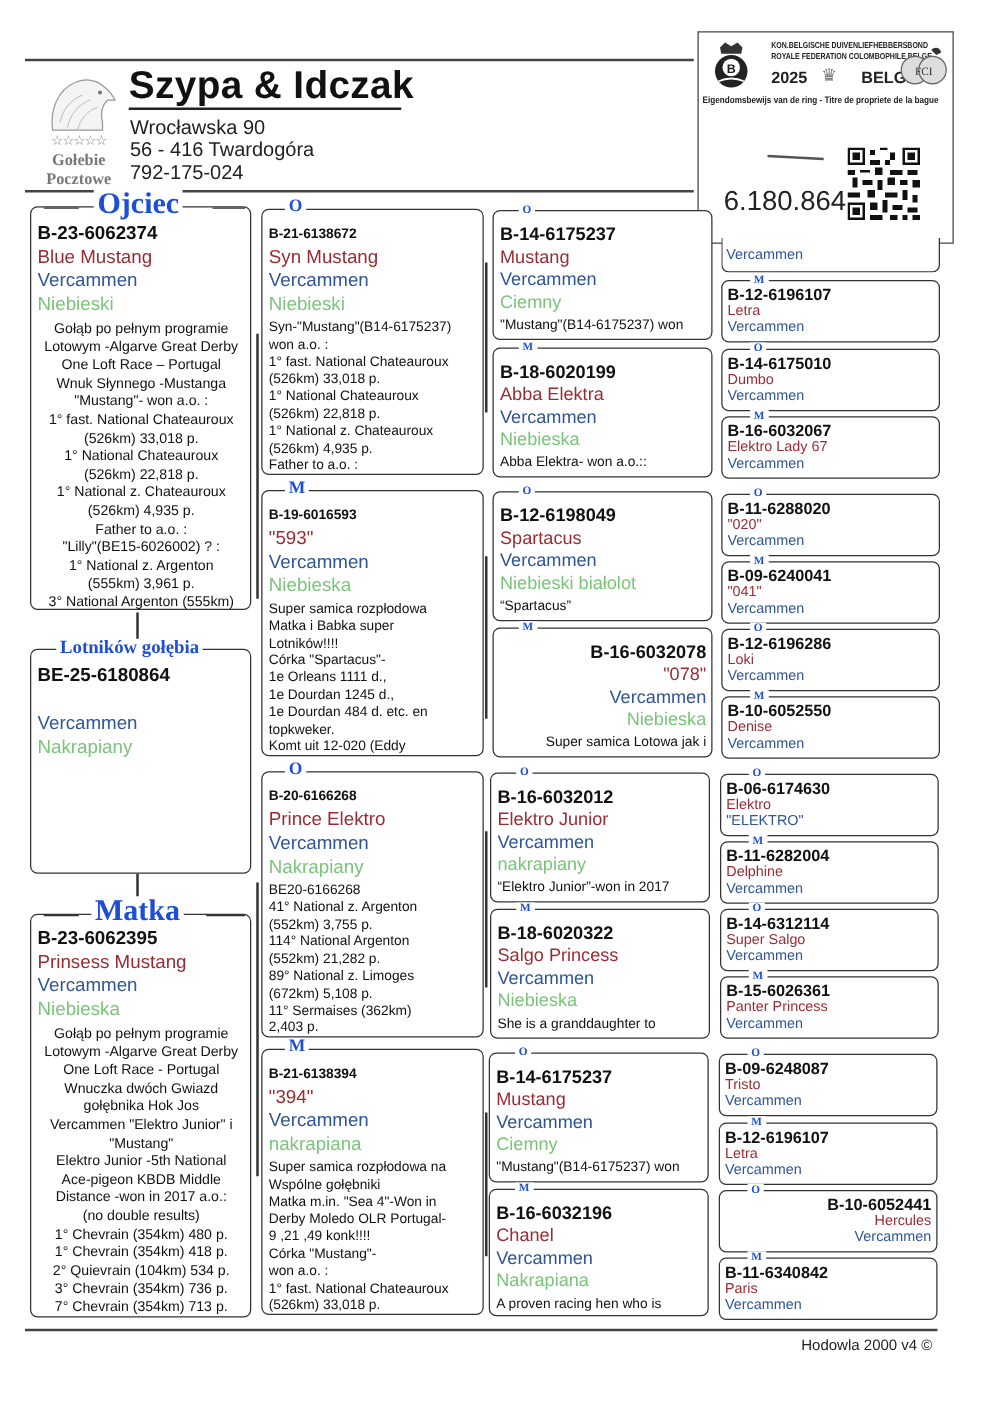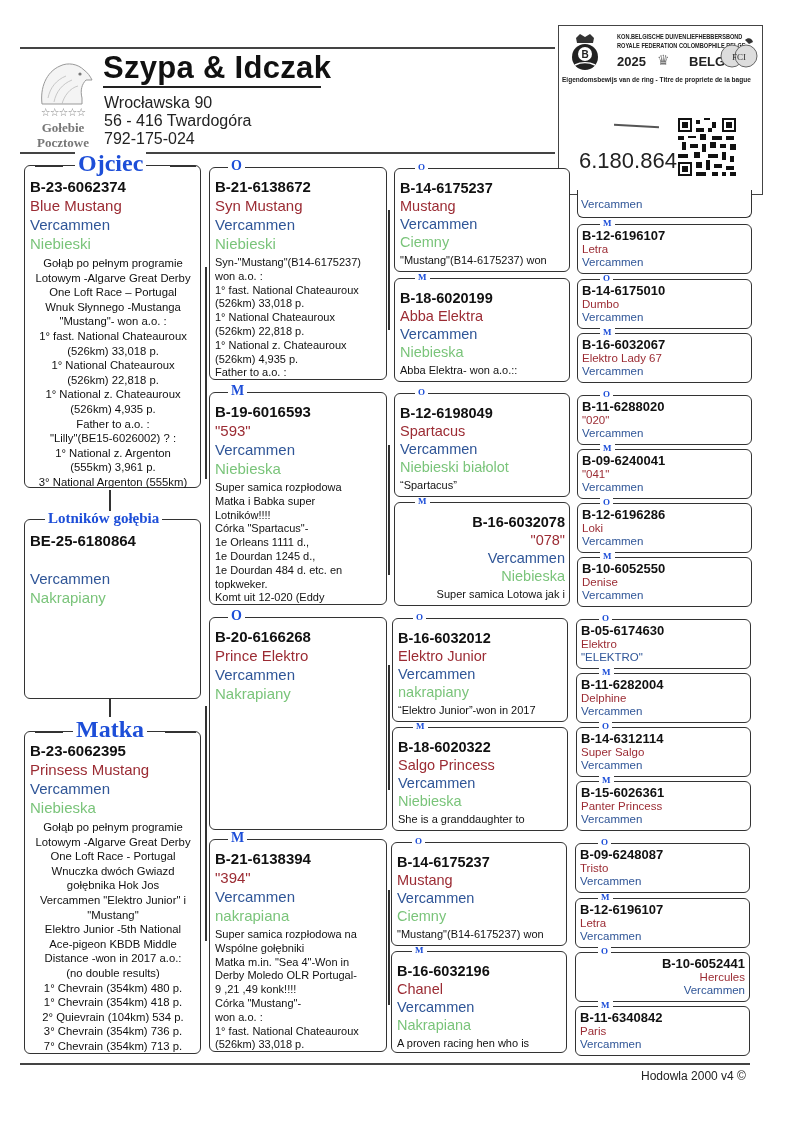--- a/index.html
+++ b/index.html
@@ -46,21 +46,21 @@
   .ring { font-weight: bold; color: #111; }
   .name { color: #9b2b33; }
   .breeder { color: #2f5597; }
   .color { color: #7ac47a; }
   .desc { color: #111; white-space: pre-line; }
 
   .c1 .ring { font-size: 15px; line-height: 18px; }
   .c1 .name, .c1 .breeder, .c1 .color { font-size: 15px; line-height: 19px; }
   .c1 .desc { font-size: 11.3px; line-height: 14.6px; margin-top: 3px; text-align: center; }
 
-  .c2 .ring { font-size: 15px; line-height: 18px; }
+  .c2 .ring { font-size: 11px; line-height: 18px; }
   .c2 .name, .c2 .breeder, .c2 .color { font-size: 15px; line-height: 19px; }
   .c2 .desc { font-size: 11px; line-height: 13.8px; margin-top: 3px; }
 
   .c3 .ring { font-size: 14.5px; line-height: 18px; }
   .c3 .name, .c3 .breeder, .c3 .color { font-size: 14.5px; line-height: 18px; }
   .c3 .desc { font-size: 11px; line-height: 14px; margin-top: 2px; white-space: nowrap; }
 
   .c4 .ring { font-size: 13px; line-height: 15px; }
   .c4 .name, .c4 .breeder { font-size: 11.5px; line-height: 13px; }
 
@@ -271,20 +271,29 @@
 Komt uit 12-020 (Eddy</div>
   </div>
 </div>
 <div class="box c2" style="left:209px; top:617px; width:178px; height:213px;">
   <span class="legend legend-sm" style="left:18px;">O</span>
   <div class="content" style="top:10px;">
     <div class="ring">B-20-6166268</div>
     <div class="name">Prince Elektro</div>
     <div class="breeder">Vercammen</div>
     <div class="color">Nakrapiany</div>
+    <div class="desc">BE20-6166268
+41° National z. Argenton
+(552km) 3,755 p.
+114° National Argenton
+(552km) 21,282 p.
+89° National z. Limoges
+(672km) 5,108 p.
+11° Sermaises  (362km)
+2,403 p.</div>
   </div>
 </div>
 <div class="box c2" style="left:209px; top:839px; width:178px; height:213px;">
   <span class="legend legend-sm" style="left:18px;">M</span>
   <div class="content" style="top:10px;">
     <div class="ring">B-21-6138394</div>
     <div class="name">"394"</div>
     <div class="breeder">Vercammen</div>
     <div class="color">nakrapiana</div>
     <div class="desc">Super samica rozpłodowa na
@@ -437,21 +446,21 @@
   <span class="legend legend-xs" style="left:22px;">M</span>
   <div class="content" style="top:3px; left:4px;">
     <div class="ring">B-10-6052550</div>
     <div class="name">Denise</div>
     <div class="breeder">Vercammen</div>
   </div>
 </div>
 <div class="box c4" style="left:576px; top:619px; width:175px; height:50px;">
   <span class="legend legend-xs" style="left:22px;">O</span>
   <div class="content" style="top:3px; left:4px;">
-    <div class="ring">B-05-6174630</div>
+    <div class="ring">B-06-6174630</div>
     <div class="name">Elektro</div>
     <div class="breeder">"ELEKTRO"</div>
   </div>
 </div>
 <div class="box c4" style="left:576px; top:673px; width:175px; height:50px;">
   <span class="legend legend-xs" style="left:22px;">M</span>
   <div class="content" style="top:3px; left:4px;">
     <div class="ring">B-11-6282004</div>
     <div class="name">Delphine</div>
     <div class="breeder">Vercammen</div>

